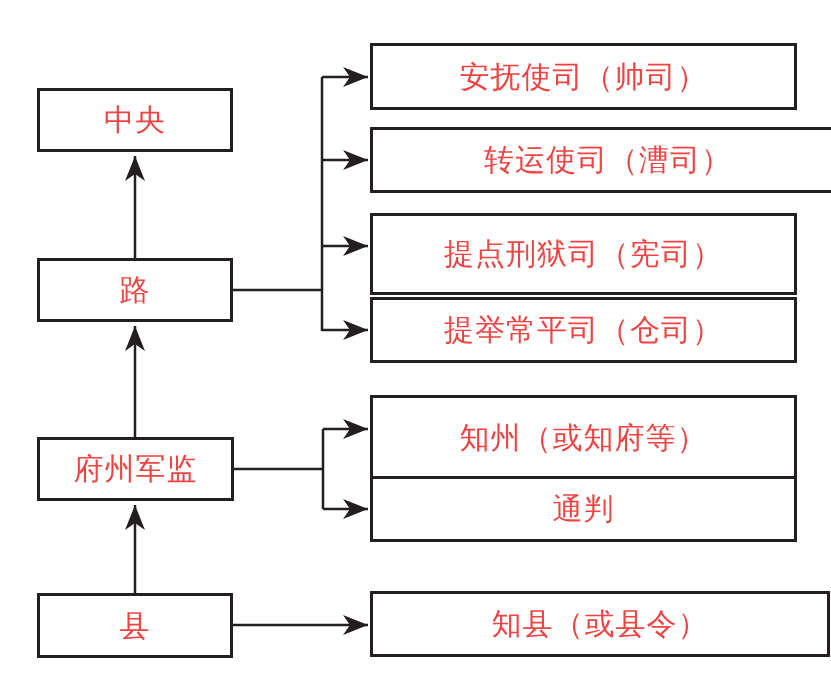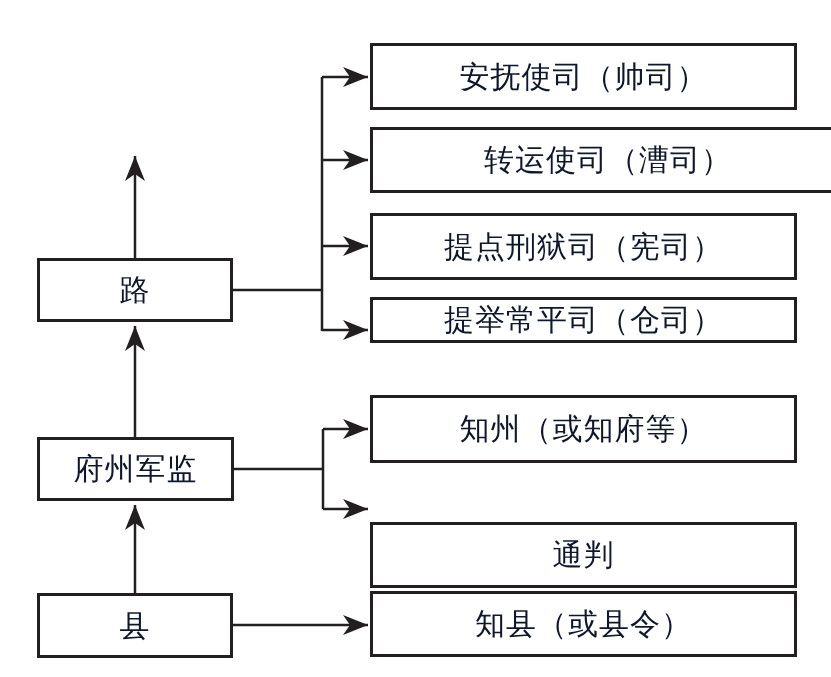--- a/index.html
+++ b/index.html
@@ -27,37 +27,37 @@
     box-sizing: border-box;
     border: 3px solid #231f20;
     background: #ffffff;
     display: flex;
     align-items: center;
     justify-content: center;
   }
   .node span {
     font-size: 30px;
     line-height: 1;
-    color: #0f172a;
+    color: #ef4444;
     letter-spacing: 1px;
     white-space: nowrap;
   }
   
   .n-central     { left: 37px;  top: 88px;  width: 196px; height: 64px; }
   .n-circuit     { left: 37px;  top: 258px; width: 196px; height: 64px; }
   .n-prefectures { left: 37px;  top: 437px; width: 197px; height: 64px; }
   .n-county      { left: 37px;  top: 593px; width: 196px; height: 65px; }
   
   .n-anfu     { left: 370px; top: 43px;  width: 427px; height: 67px; }
   .n-zhuanyun { left: 370px; top: 127px; width: 476px; height: 66px; }
-  .n-tidian   { left: 370px; top: 213px; width: 427px; height: 67px; justify-content: center; }
-  .n-tiju     { left: 370px; top: 297px; width: 427px; height: 46px; }
-  .n-zhizhou  { left: 370px; top: 395px; width: 427px; height: 68px; }
-  .n-tongpan  { left: 370px; top: 476px; width: 427px; height: 66px; margin-top: 46px; }
-  .n-zhixian  { left: 370px; top: 591px; width: 427px; height: 66px; }
+  .n-tidian   { left: 370px; top: 213px; width: 427px; height: 82px; justify-content: center; }
+  .n-tiju     { left: 370px; top: 297px; width: 427px; height: 66px; }
+  .n-zhizhou  { left: 370px; top: 395px; width: 427px; height: 86px; }
+  .n-tongpan  { left: 370px; top: 476px; width: 427px; height: 66px; }
+  .n-zhixian  { left: 370px; top: 591px; width: 460px; height: 66px; }
 </style>
 </head>
 <body>
 
 <div class="canvas">
 
   <svg class="connectors" width="831" height="677" viewBox="0 0 831 677">
     <defs>
       <marker id="arw" markerUnits="userSpaceOnUse" markerWidth="26" markerHeight="20" refX="25" refY="10" orient="auto">
         <path d="M0,0 L25,10 L0,20 L7,10 Z" fill="#231f20"></path>
@@ -76,20 +76,23 @@
     <line x1="322" y1="330" x2="368" y2="330" stroke="#231f20" stroke-width="2.5" marker-end="url(#arw)"></line>
 
     <line x1="233" y1="469" x2="323" y2="469" stroke="#231f20" stroke-width="2.5"></line>
     <line x1="323" y1="429" x2="323" y2="509" stroke="#231f20" stroke-width="2.5"></line>
     <line x1="323" y1="429" x2="368" y2="429" stroke="#231f20" stroke-width="2.5" marker-end="url(#arw)"></line>
     <line x1="323" y1="509" x2="368" y2="509" stroke="#231f20" stroke-width="2.5" marker-end="url(#arw)"></line>
 
     <line x1="233" y1="625" x2="368" y2="625" stroke="#231f20" stroke-width="2.5" marker-end="url(#arw)"></line>
   </svg>
 
+  <div class="node n-central">
+    <span>中央</span>
+  </div>
   <div class="node n-circuit">
     <span>路</span>
   </div>
   <div class="node n-prefectures">
     <span>府州军监</span>
   </div>
   <div class="node n-county">
     <span>县</span>
   </div>
 

